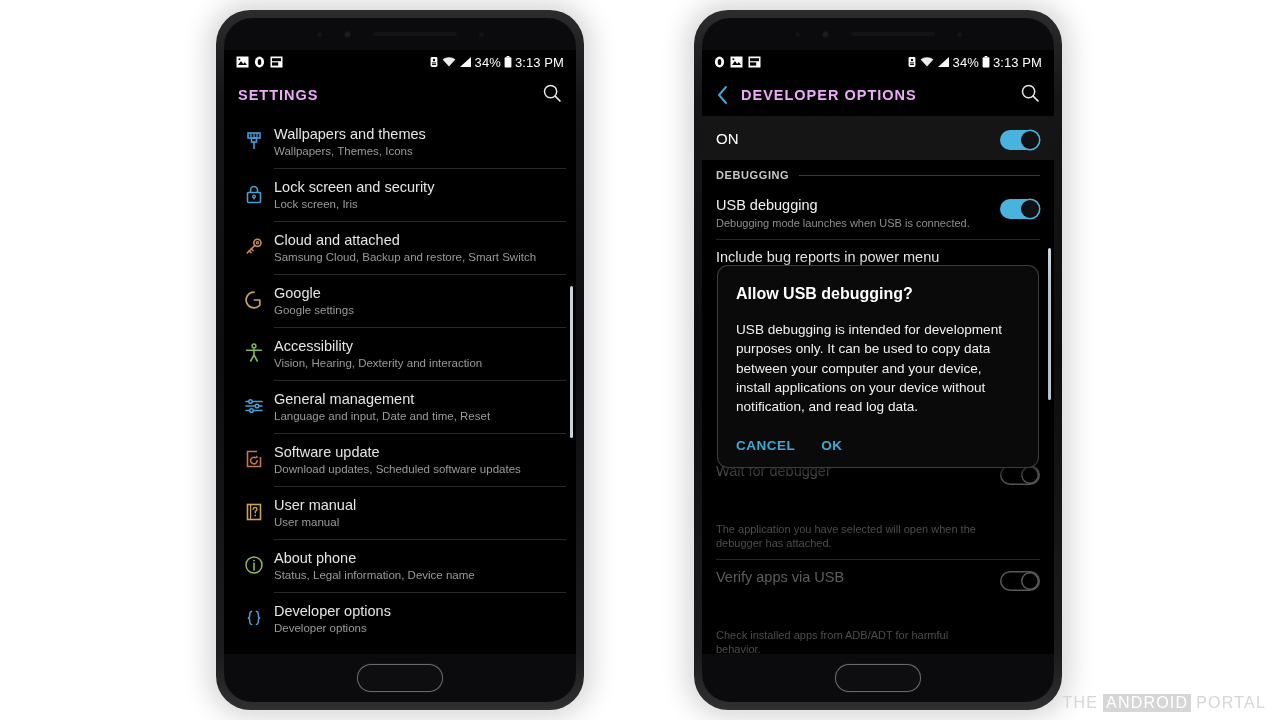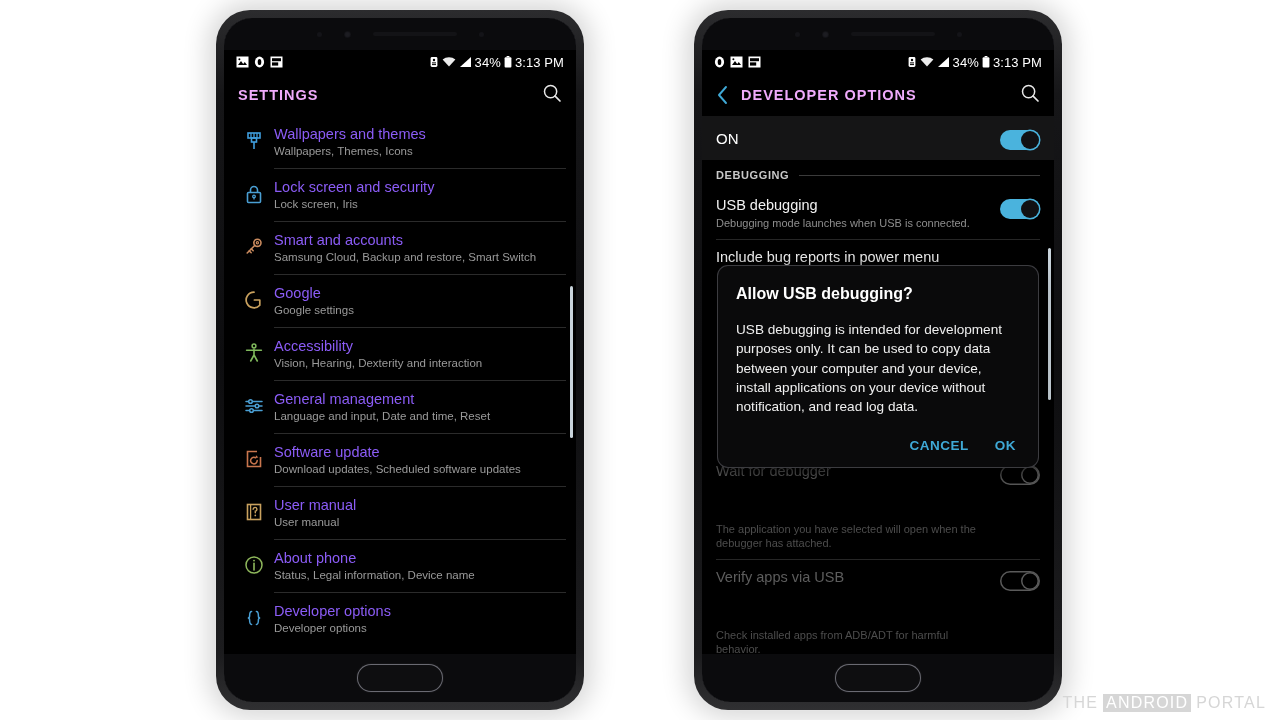--- a/index.html
+++ b/index.html
@@ -107,21 +107,21 @@
     padding: 9px 12px 9px 10px;
     position: relative;
   }
   .row .icon {
     width: 40px; min-width: 40px;
     display: flex; align-items: center; justify-content: center;
     padding-top: 5px;
   }
   .row .texts { flex: 1; padding-right: 4px; }
   .row .t1 {
-    color: #8b5cf6; font-size: 14.5px; line-height: 18px; font-weight: 400;
+    color: #e5e5e5; font-size: 14.5px; line-height: 18px; font-weight: 400;
   }
   .row .t2 {
     color: #9a9a9a; font-size: 11.5px; line-height: 15px; margin-top: 1px;
   }
   .divider {
     height: 1px; background: #2b2b2b;
     margin-left: 50px; margin-right: 10px;
   }
 
   
@@ -189,21 +189,21 @@
     padding: 18px 18px 10px 18px;
     pointer-events: auto;
   }
   .dialog .dtitle {
     color: #ffffff; font-size: 16px; font-weight: bold; line-height: 20px;
   }
   .dialog .dbody {
     color: #efefef; font-size: 13.6px; line-height: 19.3px; margin-top: 16px;
   }
   .dialog .dbtns {
-    display: flex; justify-content: flex-end; align-items: center;
+    display: flex; justify-content: flex-start; align-items: center;
     gap: 26px; margin-top: 22px; padding-right: 4px; padding-bottom: 4px;
   }
   .dialog .dbtn {
     color: #3fa9d6; font-size: 13.5px; font-weight: bold; letter-spacing: .5px;
     cursor: pointer;
   }
 
   
   .watermark {
     position: absolute; right: 14px; bottom: 8px;
@@ -318,21 +318,21 @@
         <div class="row">
           <div class="icon">
             <svg width="22" height="22" viewBox="0 0 22 22">
                 <circle cx="14.4" cy="6.8" r="3.6" fill="none" stroke="#c98a5e" stroke-width="1.6"></circle>
                 <circle cx="14.4" cy="6.8" r="1.1" fill="none" stroke="#c98a5e" stroke-width="1.2"></circle>
                 <path d="M11.9 9.3L4.2 17" stroke="#c98a5e" stroke-width="1.6" stroke-linecap="round"></path>
                 <path d="M6.3 14.9l1.9 1.9M8.3 12.9l1.9 1.9" stroke="#c98a5e" stroke-width="1.5" stroke-linecap="round"></path>
               </svg>
           </div>
           <div class="texts">
-            <div class="t1">Smart and accounts</div>
+            <div class="t1">Cloud and attached</div>
             <div class="t2">Samsung Cloud, Backup and restore, Smart Switch</div>
           </div>
         </div>
         <div class="divider"></div>
 
         <div class="row">
           <div class="icon">
             <svg width="22" height="22" viewBox="0 0 22 22">
                 <path d="M16.8 11h-5.4M11 3.2a7.8 7.8 0 1 0 5.8 13M16.8 11v4.8" fill="none" stroke="#c9a15e" stroke-width="1.7" stroke-linecap="round"></path>
               </svg>

